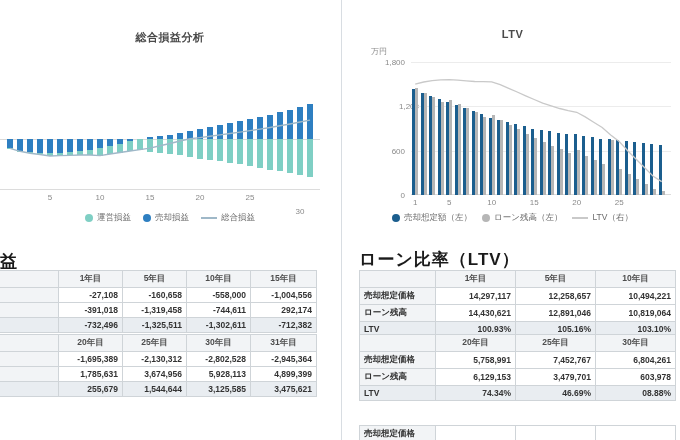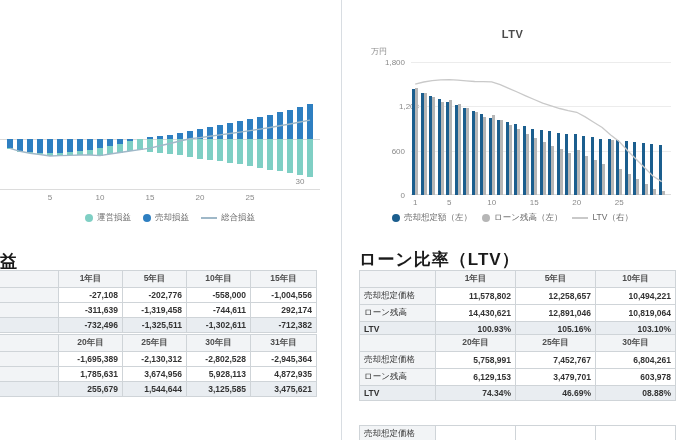--- a/index.html
+++ b/index.html
@@ -114,21 +114,21 @@
   }
   table.data th.colhead {
     background: #f2f4f6;
     color: #4d4d4d;
     font-weight: bold;
     text-align: center;
   }
   table.data th.rowhead {
     background: #f2f4f6;
     color: #333;
-    font-weight: normal;
+    font-weight: bold;
     text-align: left;
   }
   table.data td.num {
     text-align: right;
     color: #333;
     font-weight: bold;
   }
   tr.total th.rowhead, tr.total td.num {
     background: #e9edf1;
     font-weight: bold;
@@ -140,20 +140,21 @@
 </style>
 </head>
 <body>
 
 <div id="root">
 
   <div class="divider"></div>
 
   <div class="panel" id="left-panel">
 
+    <div class="chart-title" style="position:absolute; left:0; top:30px; width:340px;">総合損益分析</div>
 
     <div class="chart-box" id="left-chart" style="position:absolute; left:-30px; top:55px; width:350px; height:135px;">
       <div class="axis-line" style="left:30px; right:0; top:84px; height:1px; background:#d9d9d9;"></div>
       <div class="axis-line" style="left:30px; right:0; bottom:0; height:1px; background:#dcdcdc;"></div>
     <div class="bar" style="left: 36.9px; width: 6.2px; background: rgb(46, 127, 193); height: 9.07222px; bottom: 41.9278px;"></div>
         <div class="bar" style="left: 36.9px; width: 6.2px; background: rgb(127, 207, 196); height: 0.383333px; bottom: 41.5444px;"></div>
         <div class="bar" style="left: 46.9px; width: 6.2px; background: rgb(46, 127, 193); height: 11.5px; bottom: 39.5px;"></div>
         <div class="bar" style="left: 46.9px; width: 6.2px; background: rgb(127, 207, 196); height: 0.766667px; bottom: 38.7333px;"></div>
         <div class="bar" style="left: 56.9px; width: 6.2px; background: rgb(46, 127, 193); height: 13.0333px; bottom: 37.9667px;"></div>
         <div class="bar" style="left: 56.9px; width: 6.2px; background: rgb(127, 207, 196); height: 1.15px; bottom: 36.8167px;"></div>
@@ -214,21 +215,21 @@
         <div class="bar" style="left: 336.9px; width: 6.2px; background: rgb(46, 127, 193); height: 34.8514px; bottom: 51px;"></div>
         <div class="bar" style="left: 336.9px; width: 6.2px; background: rgb(127, 207, 196); height: 37.6944px; bottom: 13.3056px;"></div>
         <svg width="350" height="135" style="position: absolute; left: 0px; top: 0px;">
           <path d="M40.0,93.3 L50.0,96.3 L60.0,98.2 L70.0,99.5 L80.0,101.0 L90.0,100.6 L100.0,100.4 L110.0,100.0 L120.0,100.0 L130.0,100.6 L140.0,99.0 L150.0,97.5 L160.0,96.0 L170.0,94.6 L180.0,93.1 L190.0,90.8 L200.0,88.5 L210.0,86.0 L220.0,83.8 L230.0,82.6 L240.0,81.3 L250.0,79.9 L260.0,78.5 L270.0,77.1 L280.0,75.6 L290.0,74.1 L300.0,72.5 L310.0,70.8 L320.0,69.0 L330.0,67.0 L340.0,65.1 " fill="none" stroke="#9fb8c8" stroke-width="1.4"></path>
         </svg>
         <div class="xtick" style="left: 80px; top: 138px;">5</div>
         <div class="xtick" style="left: 130px; top: 138px;">10</div>
         <div class="xtick" style="left: 180px; top: 138px;">15</div>
         <div class="xtick" style="left: 230px; top: 138px;">20</div>
         <div class="xtick" style="left: 280px; top: 138px;">25</div>
-        <div class="xtick" style="left: 330px; top: 122px;">30</div>
+        <div class="xtick" style="left: 330px; top: 152px;">30</div>
       </div>
 
     <div class="legend" style="position:absolute; left:0; top:212px; width:340px;">
       <div class="legend-item">
         <span class="legend-dot" style="background:#7fcfc4;"></span>
         <span>運営損益</span>
       </div>
       <div class="legend-item">
         <span class="legend-dot" style="background:#2e7fc1;"></span>
         <span>売却損益</span>
@@ -255,27 +256,27 @@
           <th class="colhead">1年目</th>
           <th class="colhead">5年目</th>
           <th class="colhead">10年目</th>
           <th class="colhead">15年目</th>
         </tr>
       </thead>
       <tbody>
         <tr>
           <th class="rowhead"></th>
           <td class="num">-27,108</td>
-          <td class="num">-202,776</td>
+          <td class="num">-160,658</td>
           <td class="num">-558,000</td>
           <td class="num">-1,004,556</td>
         </tr>
         <tr>
           <th class="rowhead"></th>
-          <td class="num">-311,639</td>
+          <td class="num">-391,018</td>
           <td class="num">-1,319,458</td>
           <td class="num">-744,611</td>
           <td class="num">292,174</td>
         </tr>
         <tr class="total">
           <th class="rowhead"></th>
           <td class="num">-732,496</td>
           <td class="num">-1,325,511</td>
           <td class="num">-1,302,611</td>
           <td class="num">-712,382</td>
@@ -306,21 +307,21 @@
           <td class="num">-1,695,389</td>
           <td class="num">-2,130,312</td>
           <td class="num">-2,802,528</td>
           <td class="num">-2,945,364</td>
         </tr>
         <tr>
           <th class="rowhead"></th>
           <td class="num">1,785,631</td>
           <td class="num">3,674,956</td>
           <td class="num">5,928,113</td>
-          <td class="num">4,872,935</td>
+          <td class="num">4,899,399</td>
         </tr>
         <tr class="total">
           <th class="rowhead"></th>
           <td class="num">255,679</td>
           <td class="num">1,544,644</td>
           <td class="num">3,125,585</td>
           <td class="num">3,475,621</td>
         </tr>
       </tbody>
     </table>
@@ -441,21 +442,21 @@
         <tr>
           <th class="colhead"></th>
           <th class="colhead">1年目</th>
           <th class="colhead">5年目</th>
           <th class="colhead">10年目</th>
         </tr>
       </thead>
       <tbody>
         <tr>
           <th class="rowhead">売却想定価格</th>
-          <td class="num">11,578,802</td>
+          <td class="num">14,297,117</td>
           <td class="num">12,258,657</td>
           <td class="num">10,494,221</td>
         </tr>
         <tr>
           <th class="rowhead">ローン残高</th>
           <td class="num">14,430,621</td>
           <td class="num">12,891,046</td>
           <td class="num">10,819,064</td>
         </tr>
         <tr class="ltv">

